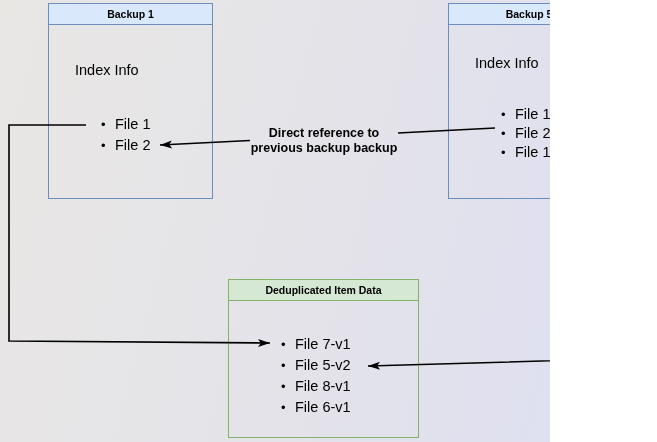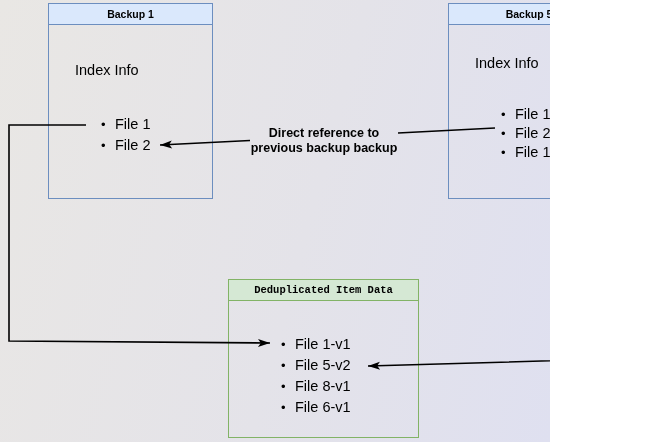--- a/index.html
+++ b/index.html
@@ -51,21 +51,20 @@
     line-height: 20px;
     text-align: center;
     font-weight: bold;
     font-size: 10.5px;
     background: var(--blue-fill);
     border-bottom: 1.5px solid var(--blue-border);
   }
   .node.green .node-header {
     background: var(--green-fill);
     border-bottom-color: var(--green-border);
-    font-family: Liberation Mono, monospace;
   }
   .backup1 { left: 48px; top: 3px; width: 165px; height: 196px; }
   .backup2 { left: 448px; top: 3px; width: 162px; height: 196px; }
   .dedup   { left: 228px; top: 279px; width: 191px; height: 159px; }
 
   .index-label {
     position: absolute;
     font-size: 14.5px;
     white-space: nowrap;
   }
@@ -154,21 +153,21 @@
         <span>File 1</span>
       </li>
     </ul>
   </div>
 
   <div class="node dedup green">
     <div class="node-header">Deduplicated Item Data</div>
     <ul class="file-list">
       <li>
         <span class="dot">•</span>
-        <span>File 1-v1</span>
+        <span>File 7-v1</span>
       </li>
       <li>
         <span class="dot">•</span>
         <span>File 5-v2</span>
       </li>
       <li>
         <span class="dot">•</span>
         <span>File 8-v1</span>
       </li>
       <li>

